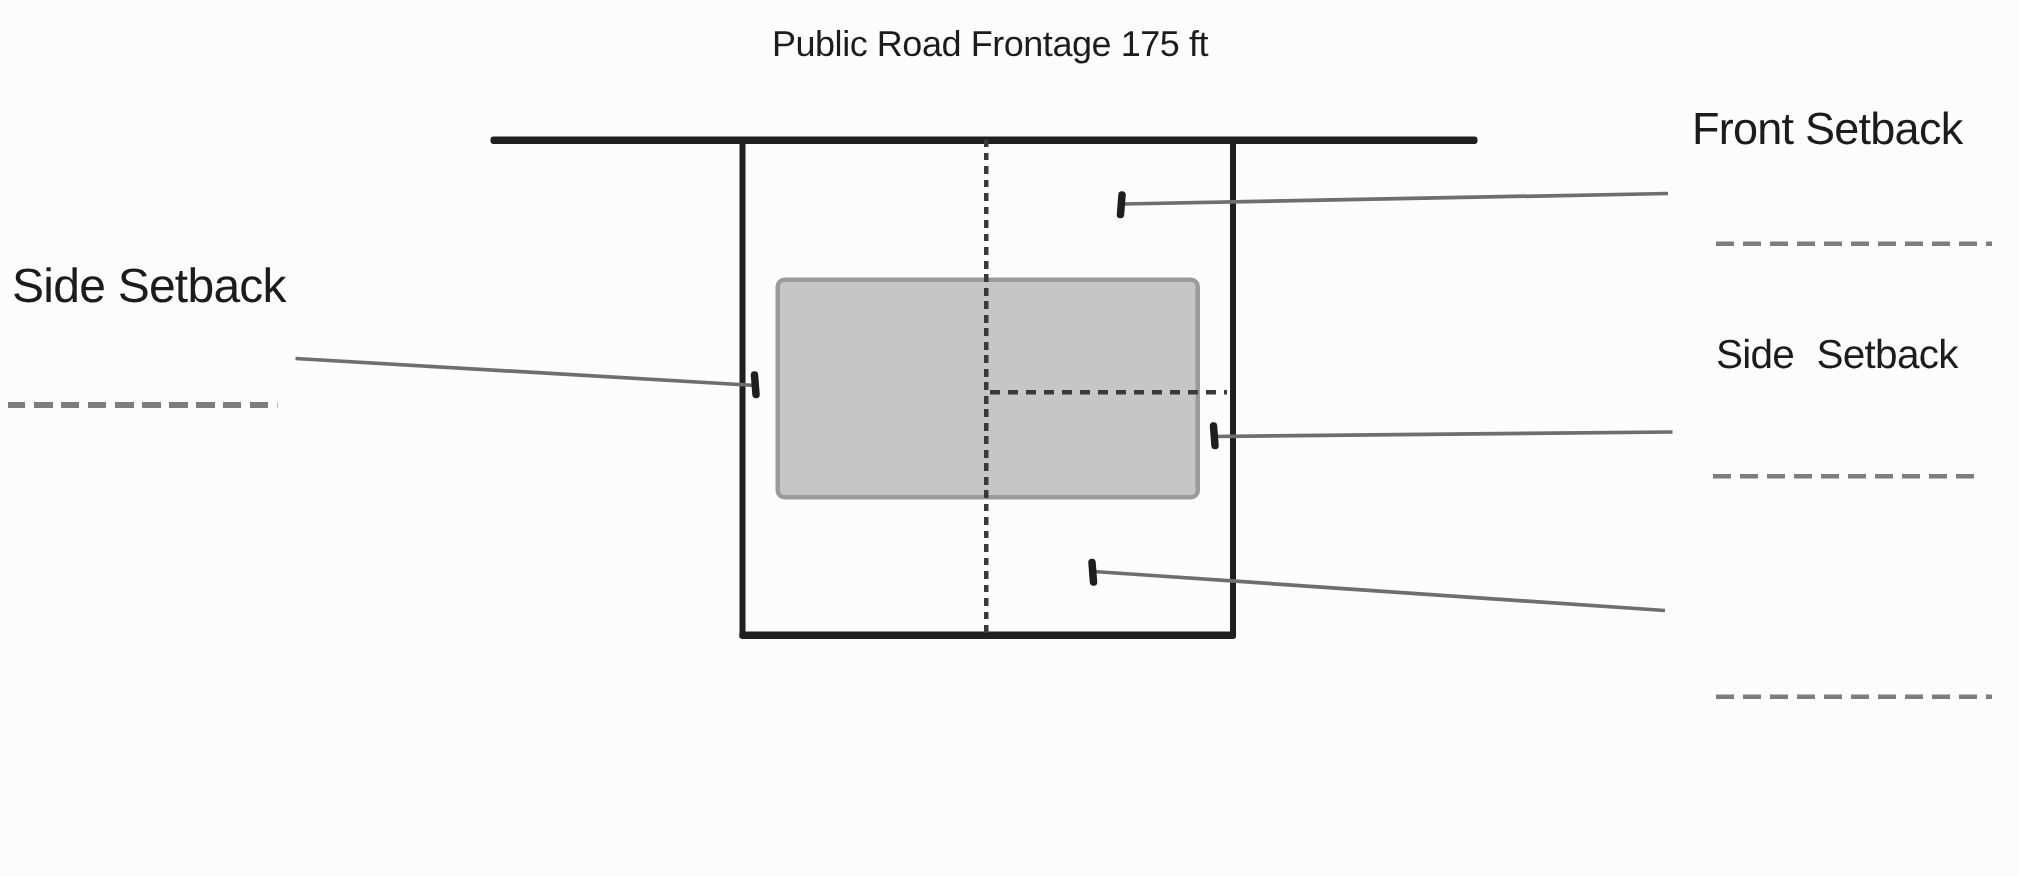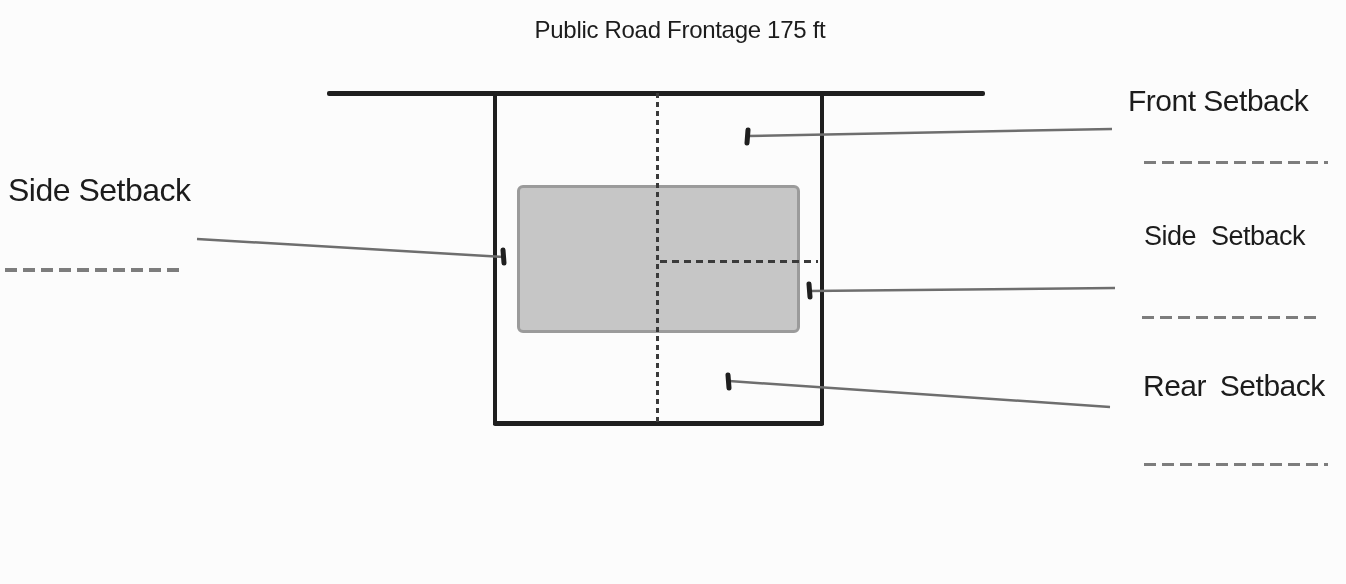--- a/index.html
+++ b/index.html
@@ -18,32 +18,32 @@
     font-family:"Liberation Sans", sans-serif;
     color:var(--text);
     position:relative;
     overflow:hidden;
   }
   .canvas{position:absolute;inset:0;width:1346px;height:584px;}
   .abs{position:absolute;}
 
   
   .title{
-    left:420px;top:16px;width:520px;
+    left:400px;top:16px;width:520px;
     text-align:center;font-size:24px;letter-spacing:-0.3px;
     white-space:nowrap;
   }
   .caption{
     left:258px;top:516px;width:990px;
     text-align:center;font-size:40px;letter-spacing:-1px;
     white-space:nowrap;
   }
   .label{white-space:nowrap;letter-spacing:-0.5px;}
   .label-left-side{left:8px;top:172px;font-size:32px;}
-  .label-front{left:1128px;top:84px;font-size:30px;}
+  .label-front{left:1128px;top:70px;font-size:30px;}
   .label-right-side{left:1144px;top:221px;font-size:27px;word-spacing:8px;}
   .label-rear{left:1143px;top:369px;font-size:30px;word-spacing:6px;}
 
   
   .road-line{left:327px;top:91px;width:658px;height:5px;background:var(--line-dark);border-radius:2px;}
   .prop-left{left:493px;top:93px;width:4px;height:332px;background:var(--line-dark);}
   .prop-right{left:820px;top:93px;width:4px;height:332px;background:var(--line-dark);}
   .prop-bottom{left:493px;top:421px;width:331px;height:5px;background:var(--line-dark);border-radius:2px;}
 
   
@@ -111,17 +111,16 @@
 
   <div class="abs label label-left-side">Side Setback</div>
   <div class="abs dash-rule dash-left"></div>
 
   <div class="abs label label-front">Front Setback</div>
   <div class="abs dash-rule dash-front"></div>
 
   <div class="abs label label-right-side">Side Setback</div>
   <div class="abs dash-rule dash-right-side"></div>
 
-  <div class="abs label label-rear">Rear Setback</div>
   <div class="abs dash-rule dash-rear"></div>
 
 
 </div>
 
 </body></html>

